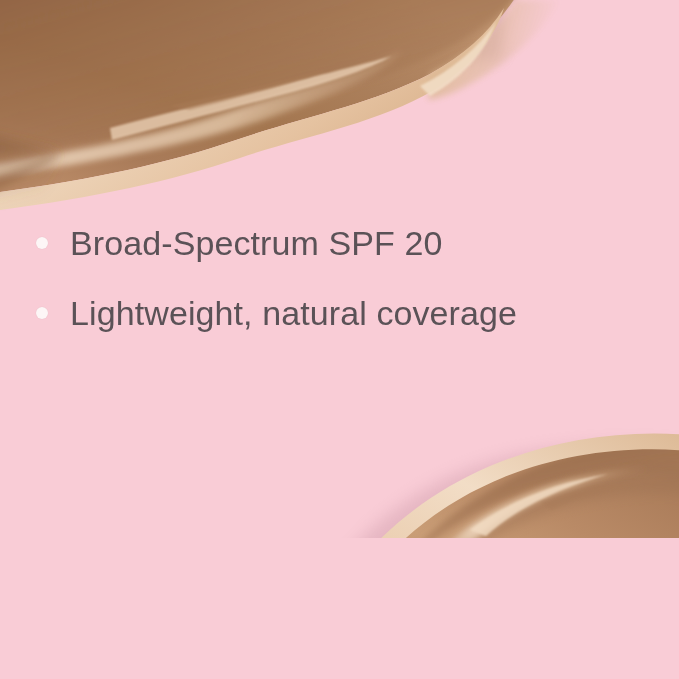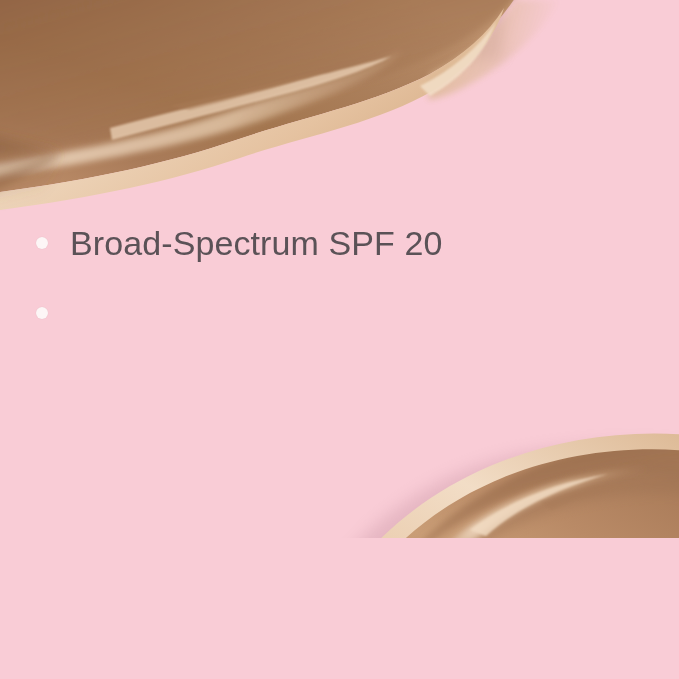--- a/index.html
+++ b/index.html
@@ -290,16 +290,17 @@
     <path d="M 700,600 C 660,598 618,588 584,572 C 624,584 662,590 700,590 Z" fill="#f0d6bb" opacity="0.55" filter="url(#bBlur3)"></path>
   </svg>
 
   <ul id="benefits">
     <li>
       <span class="bullet-dot" style="background: rgb(253, 246, 246);"></span>
       <span class="bullet-text" style="color: rgb(91, 82, 87);">Broad-Spectrum SPF 20</span>
     </li>
     <li>
       <span class="bullet-dot" style="background: rgb(253, 246, 246);"></span>
+      <span class="bullet-text" style="color: rgb(91, 82, 87);">Lightweight, natural coverage</span>
     </li>
   </ul>
 
 </div>
 
 </body></html>

